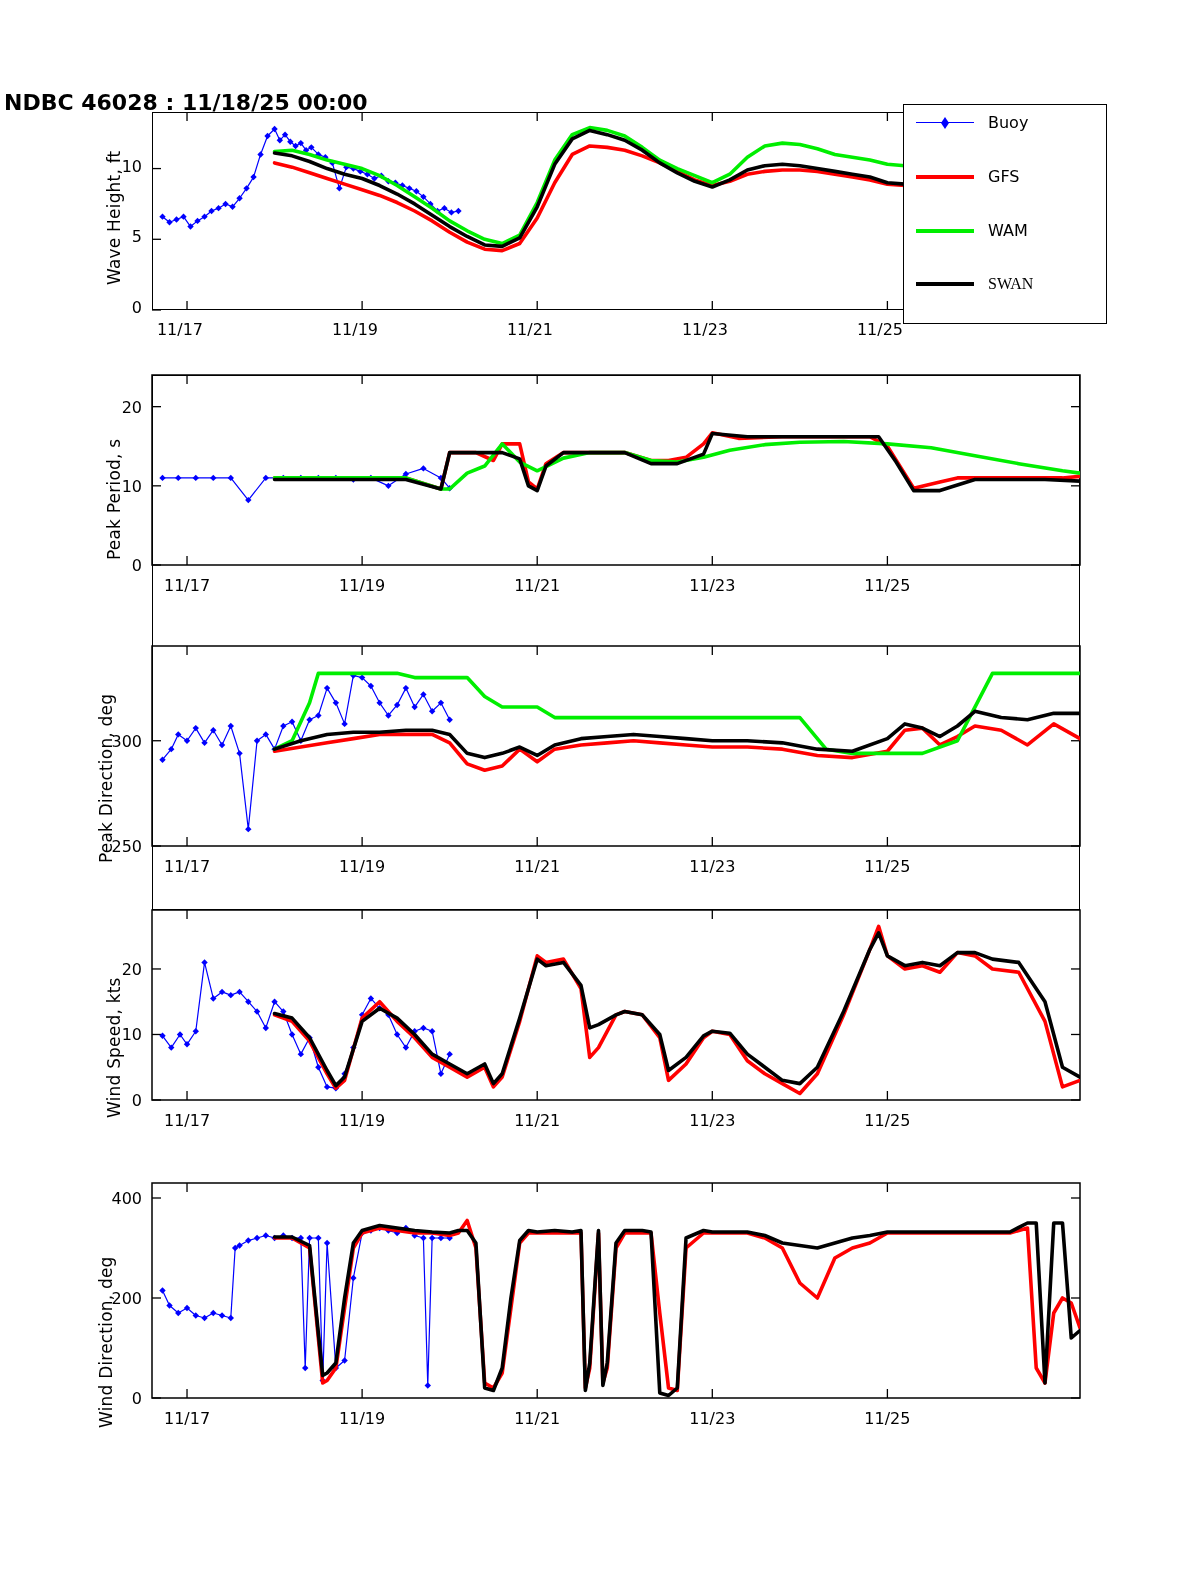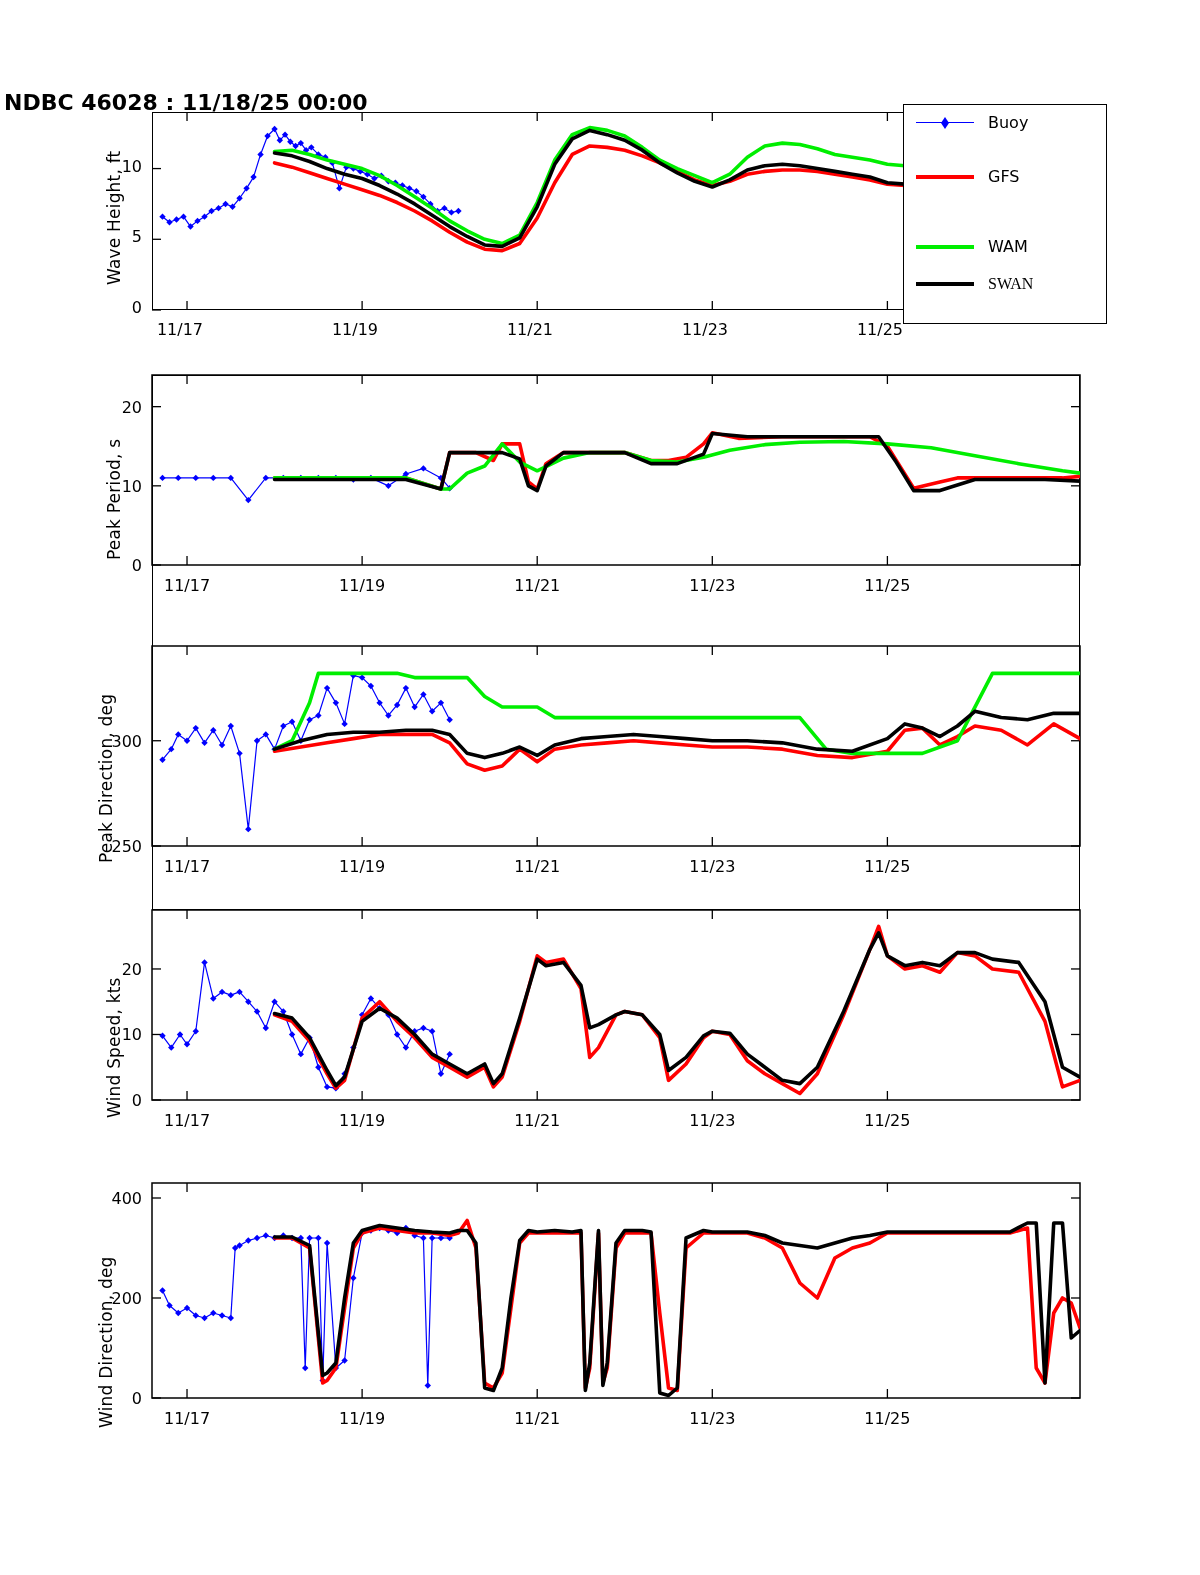--- a/index.html
+++ b/index.html
@@ -189,21 +189,21 @@
           <svg width="58" height="12" style="position:absolute;left:0;top:-6px;overflow:visible;">
               <polygon points="29,0 33,6 29,12 25,6" fill="#0000ff"></polygon>
             </svg>
         </span>
         <span class="legend-label">Buoy</span>
       </div>
       <div class="legend-entry" style="left:12px;top:62px;">
         <span class="legend-swatch" style="border-top-width:4px;border-top-color:#ff0000;"></span>
         <span class="legend-label">GFS</span>
       </div>
-      <div class="legend-entry" style="left:12px;top:132px;text-align:center;">
+      <div class="legend-entry" style="left:12px;top:116px;text-align:center;">
         <span class="legend-swatch" style="border-top-width:4px;border-top-color:#00ee00;"></span>
         <span class="legend-label">WAM</span>
       </div>
       <div class="legend-entry" style="left:12px;top:170px;font-family:Liberation Serif, serif;">
         <span class="legend-swatch" style="border-top-width:4px;border-top-color:#000000;"></span>
         <span class="legend-label">SWAN</span>
       </div>
     </div>
   </div>
 

